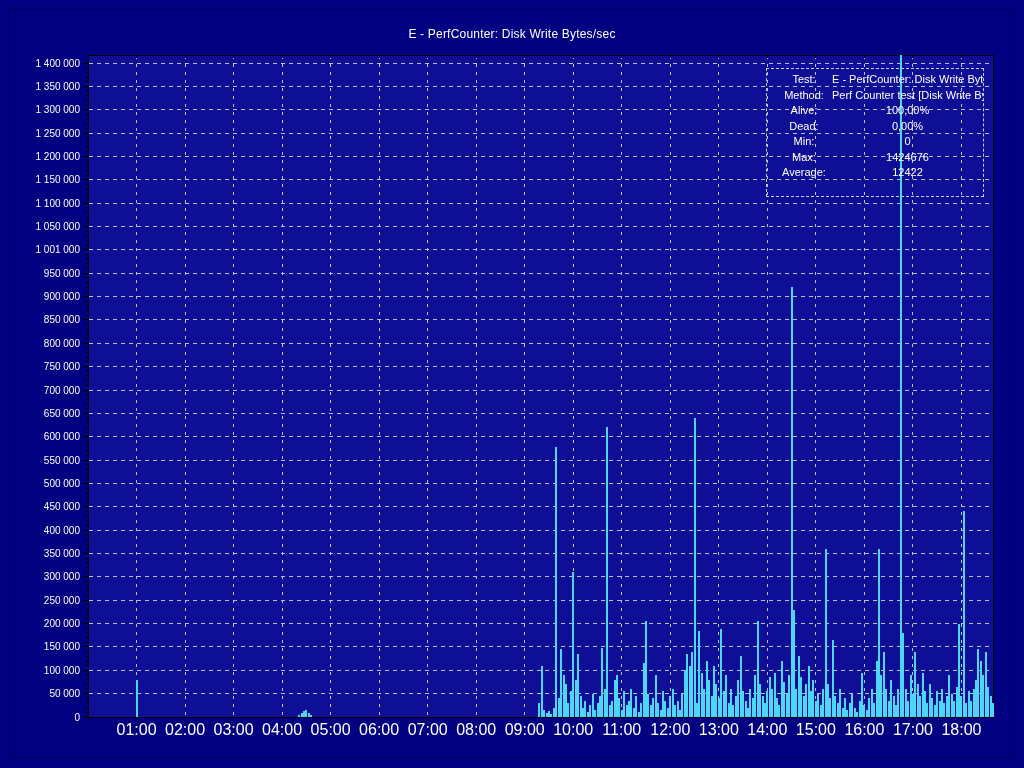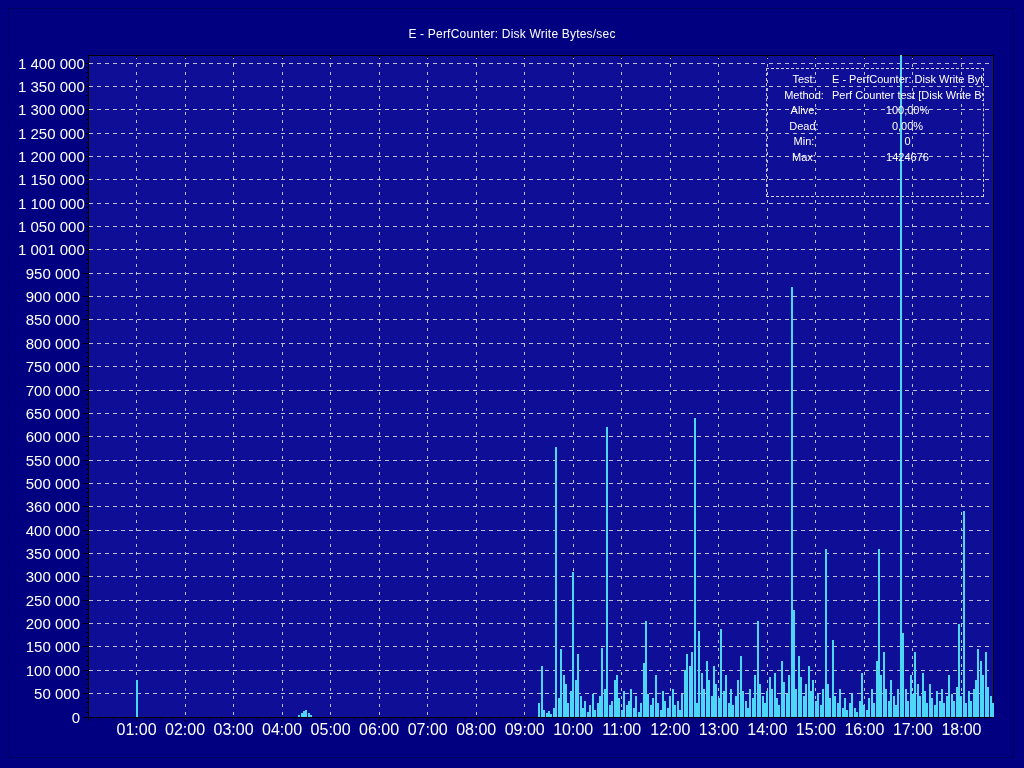--- a/index.html
+++ b/index.html
@@ -8,21 +8,21 @@
     background:#000080;
     font-family:"Liberation Sans","DejaVu Sans",sans-serif;
     color:#fff;
   }
   .frame{position:absolute;left:8px;top:8px;right:10px;bottom:10px;
     border:1px solid #000060;pointer-events:none;}
   .chart-title{position:absolute;left:0;top:27px;width:1024px;text-align:center;
     font-size:12px;color:#fff;letter-spacing:0.2px;}
   #plot-svg{position:absolute;left:82px;top:55px;}
   .ylab{position:absolute;width:62px;left:18px;text-align:right;
-    font-size:15px;line-height:11px;color:#fff;white-space:nowrap;}
+    font-size:10px;line-height:11px;color:#fff;white-space:nowrap;}
   .xlab{position:absolute;width:44px;text-align:center;top:724px;
     font-size:16px;line-height:12px;color:#fff;white-space:nowrap;}
   .legend{position:absolute;left:766px;top:68px;width:218px;height:129px;
     border:1px dashed #ccccdd;box-sizing:border-box;padding:3px 0 0 9px;
     background:transparent;z-index:5;text-align:center;}
   .lr{display:flex;height:15.5px;line-height:15px;font-size:11px;overflow:hidden;}
   .ll{width:56px;flex:0 0 56px;color:#fff;}
   .lv{flex:1;color:#fff;white-space:nowrap;overflow:hidden;}
 </style>
 </head>
@@ -521,21 +521,21 @@
 <div id="ylabels">
     <div class="ylab" style="top: 711.5px;">0</div>
     <div class="ylab" style="top: 688.143px;">50 000</div>
     <div class="ylab" style="top: 664.786px;">100 000</div>
     <div class="ylab" style="top: 641.429px;">150 000</div>
     <div class="ylab" style="top: 618.071px;">200 000</div>
     <div class="ylab" style="top: 594.714px;">250 000</div>
     <div class="ylab" style="top: 571.357px;">300 000</div>
     <div class="ylab" style="top: 548px;">350 000</div>
     <div class="ylab" style="top: 524.643px;">400 000</div>
-    <div class="ylab" style="top: 501.286px;">360 000</div>
+    <div class="ylab" style="top: 501.286px;">450 000</div>
     <div class="ylab" style="top: 477.929px;">500 000</div>
     <div class="ylab" style="top: 454.571px;">550 000</div>
     <div class="ylab" style="top: 431.214px;">600 000</div>
     <div class="ylab" style="top: 407.857px;">650 000</div>
     <div class="ylab" style="top: 384.5px;">700 000</div>
     <div class="ylab" style="top: 361.143px;">750 000</div>
     <div class="ylab" style="top: 337.786px;">800 000</div>
     <div class="ylab" style="top: 314.429px;">850 000</div>
     <div class="ylab" style="top: 291.071px;">900 000</div>
     <div class="ylab" style="top: 267.714px;">950 000</div>
@@ -588,13 +588,17 @@
       <span class="lv">0,00%</span>
     </div>
     <div class="lr">
       <span class="ll">Min:</span>
       <span class="lv">0</span>
     </div>
     <div class="lr">
       <span class="ll">Max:</span>
       <span class="lv">1424676</span>
     </div>
+    <div class="lr">
+      <span class="ll">Average:</span>
+      <span class="lv">12422</span>
+    </div>
   </div>
 
 </body></html>

